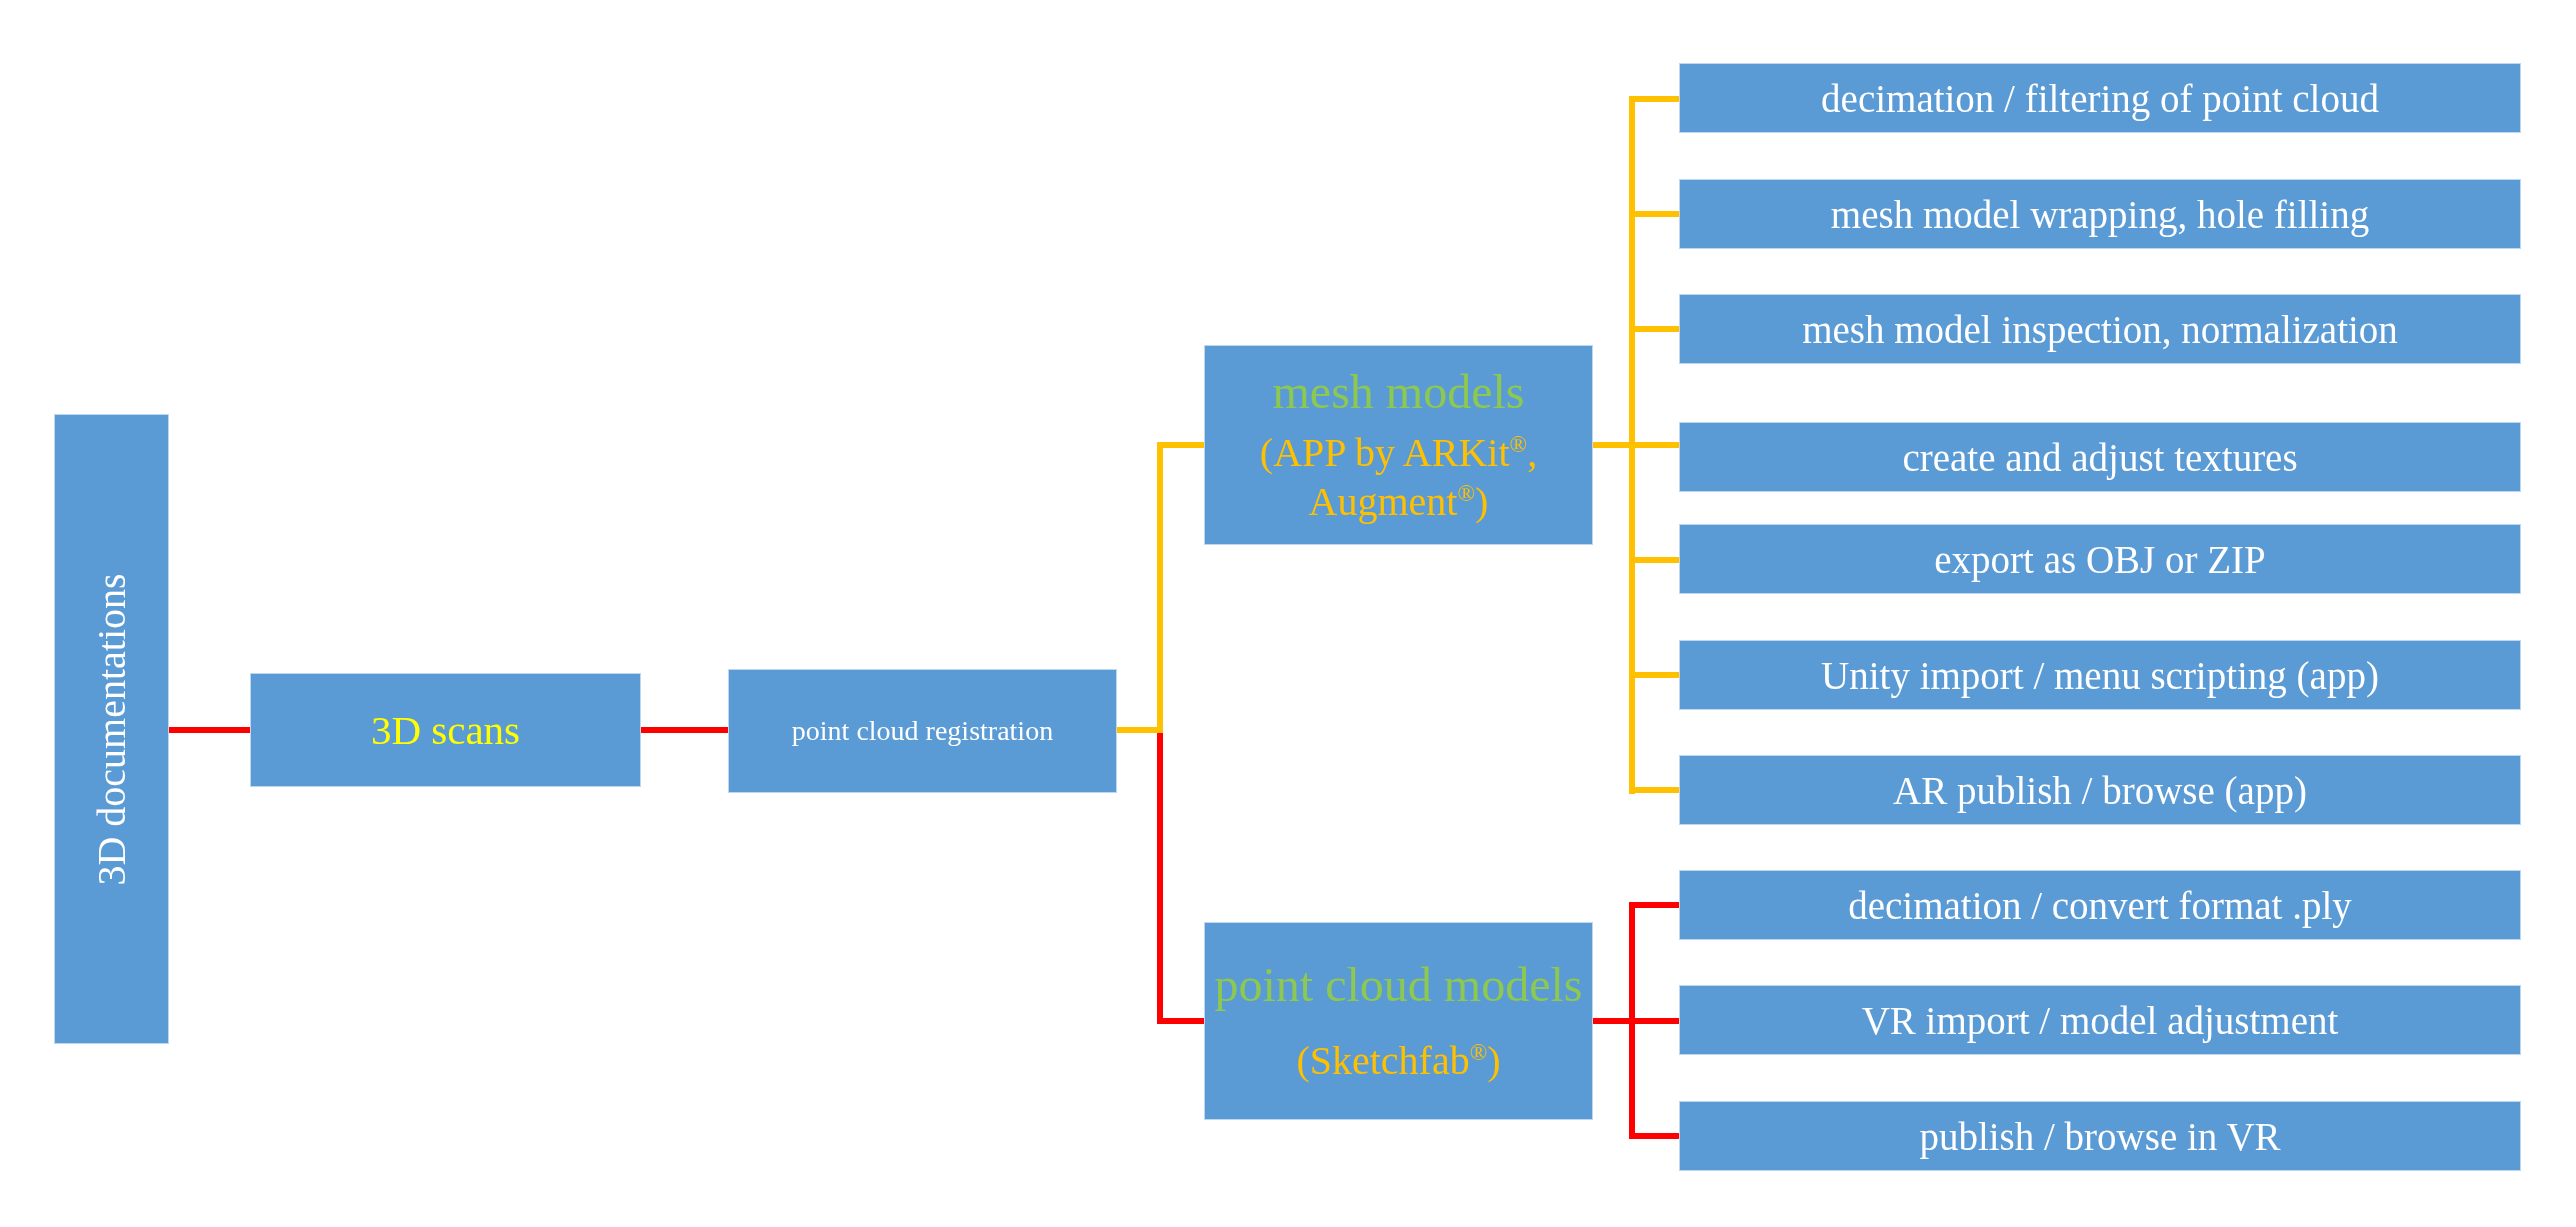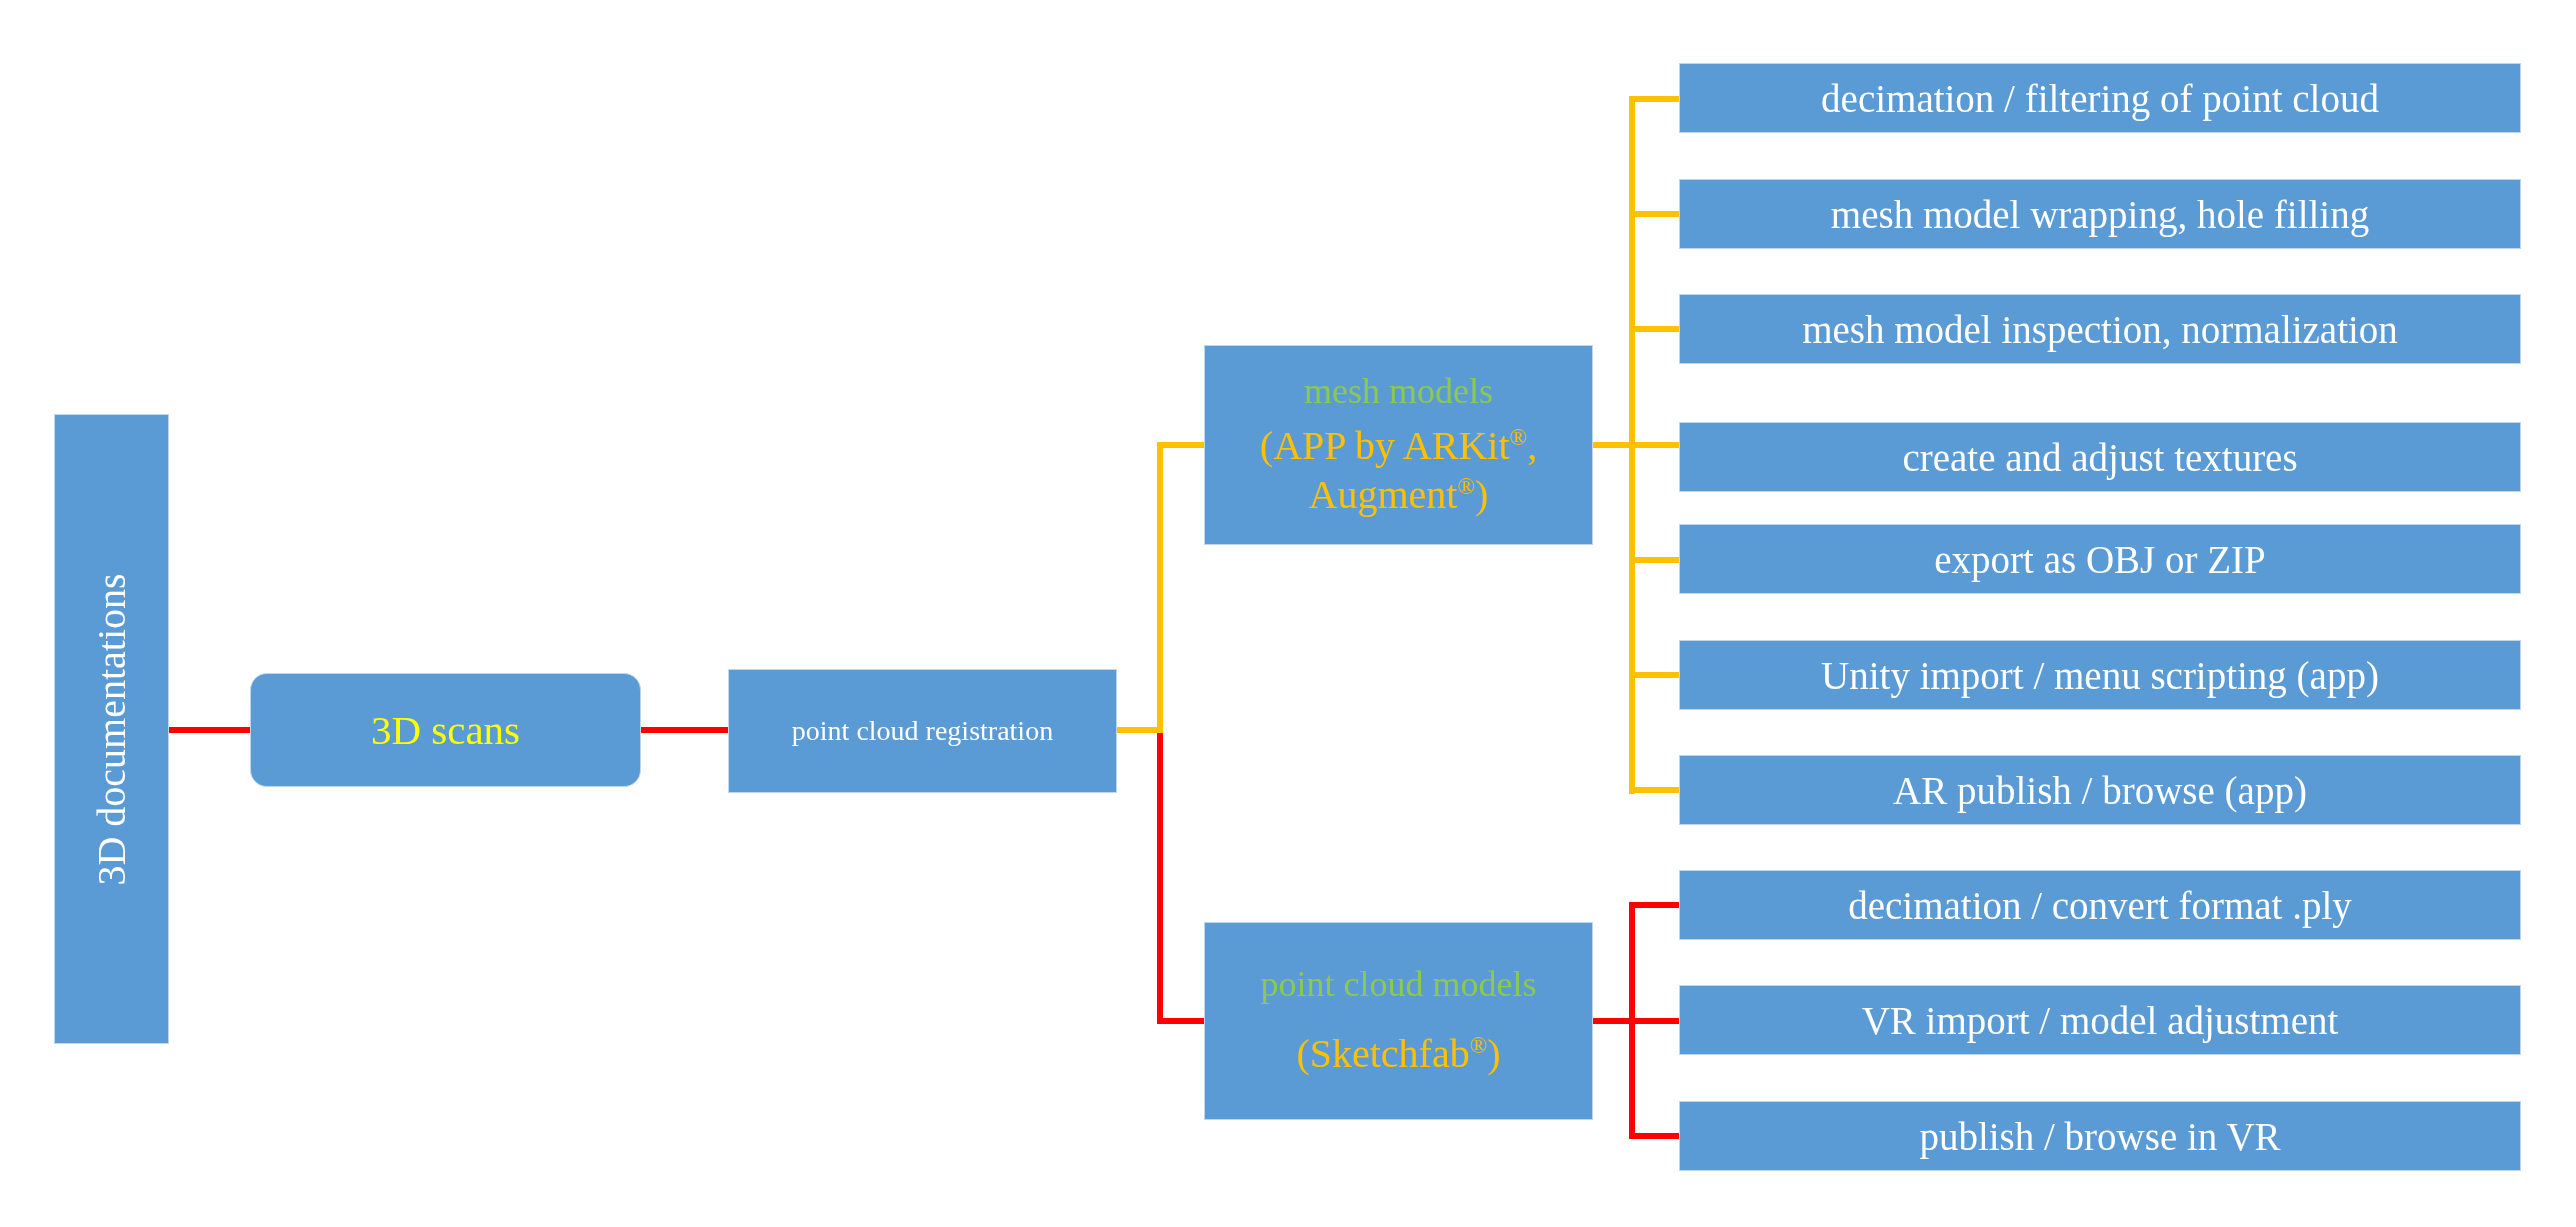--- a/index.html
+++ b/index.html
@@ -33,27 +33,27 @@
     color:var(--text-white,#fff);
     font-size:39px;
   }
   #box-root{left:54px;top:414px;width:115px;height:630px;}
   #box-root .vtext{
     transform:rotate(-90deg);
     white-space:nowrap;
     color:var(--text-white,#fff);
     font-size:40px;
   }
-  #box-scans{left:250px;top:673px;width:391px;height:114px;border-radius:17px;}
+  #box-scans{left:250px;top:673px;width:391px;height:114px;}
   #box-scans .label{color:var(--text-bright-yellow,#FFFF00);font-size:41px;}
   #box-reg{left:728px;top:669px;width:389px;height:124px;padding:0 31px;}
   #box-reg .label{color:var(--text-white,#fff);font-size:28px;line-height:1.22;}
   #box-mesh{left:1204px;top:345px;width:389px;height:200px;flex-direction:column;padding:0 8.3px;}
   #box-pcm{left:1204px;top:922px;width:389px;height:198px;flex-direction:column;padding:0 8.3px;}
-  .group-title{color:var(--text-green,#8DC850);font-size:36px;line-height:1.2;}
+  .group-title{color:var(--text-green,#8DC850);font-size:48px;line-height:1.2;}
   .group-sub{color:var(--text-orange,#FFC000);font-size:40px;line-height:1.22;}
   #box-mesh .group-title{margin-bottom:8.3px;}
   #box-pcm .group-title{margin-bottom:23.4px;}
   sup{font-size:58%;vertical-align:super;line-height:0;}
   .line{position:absolute;}
   .red{background:var(--connector-red,#FF0000);}
   .yellow{background:var(--connector-yellow,#FFC000);}
 </style>
 </head>
 <body>

